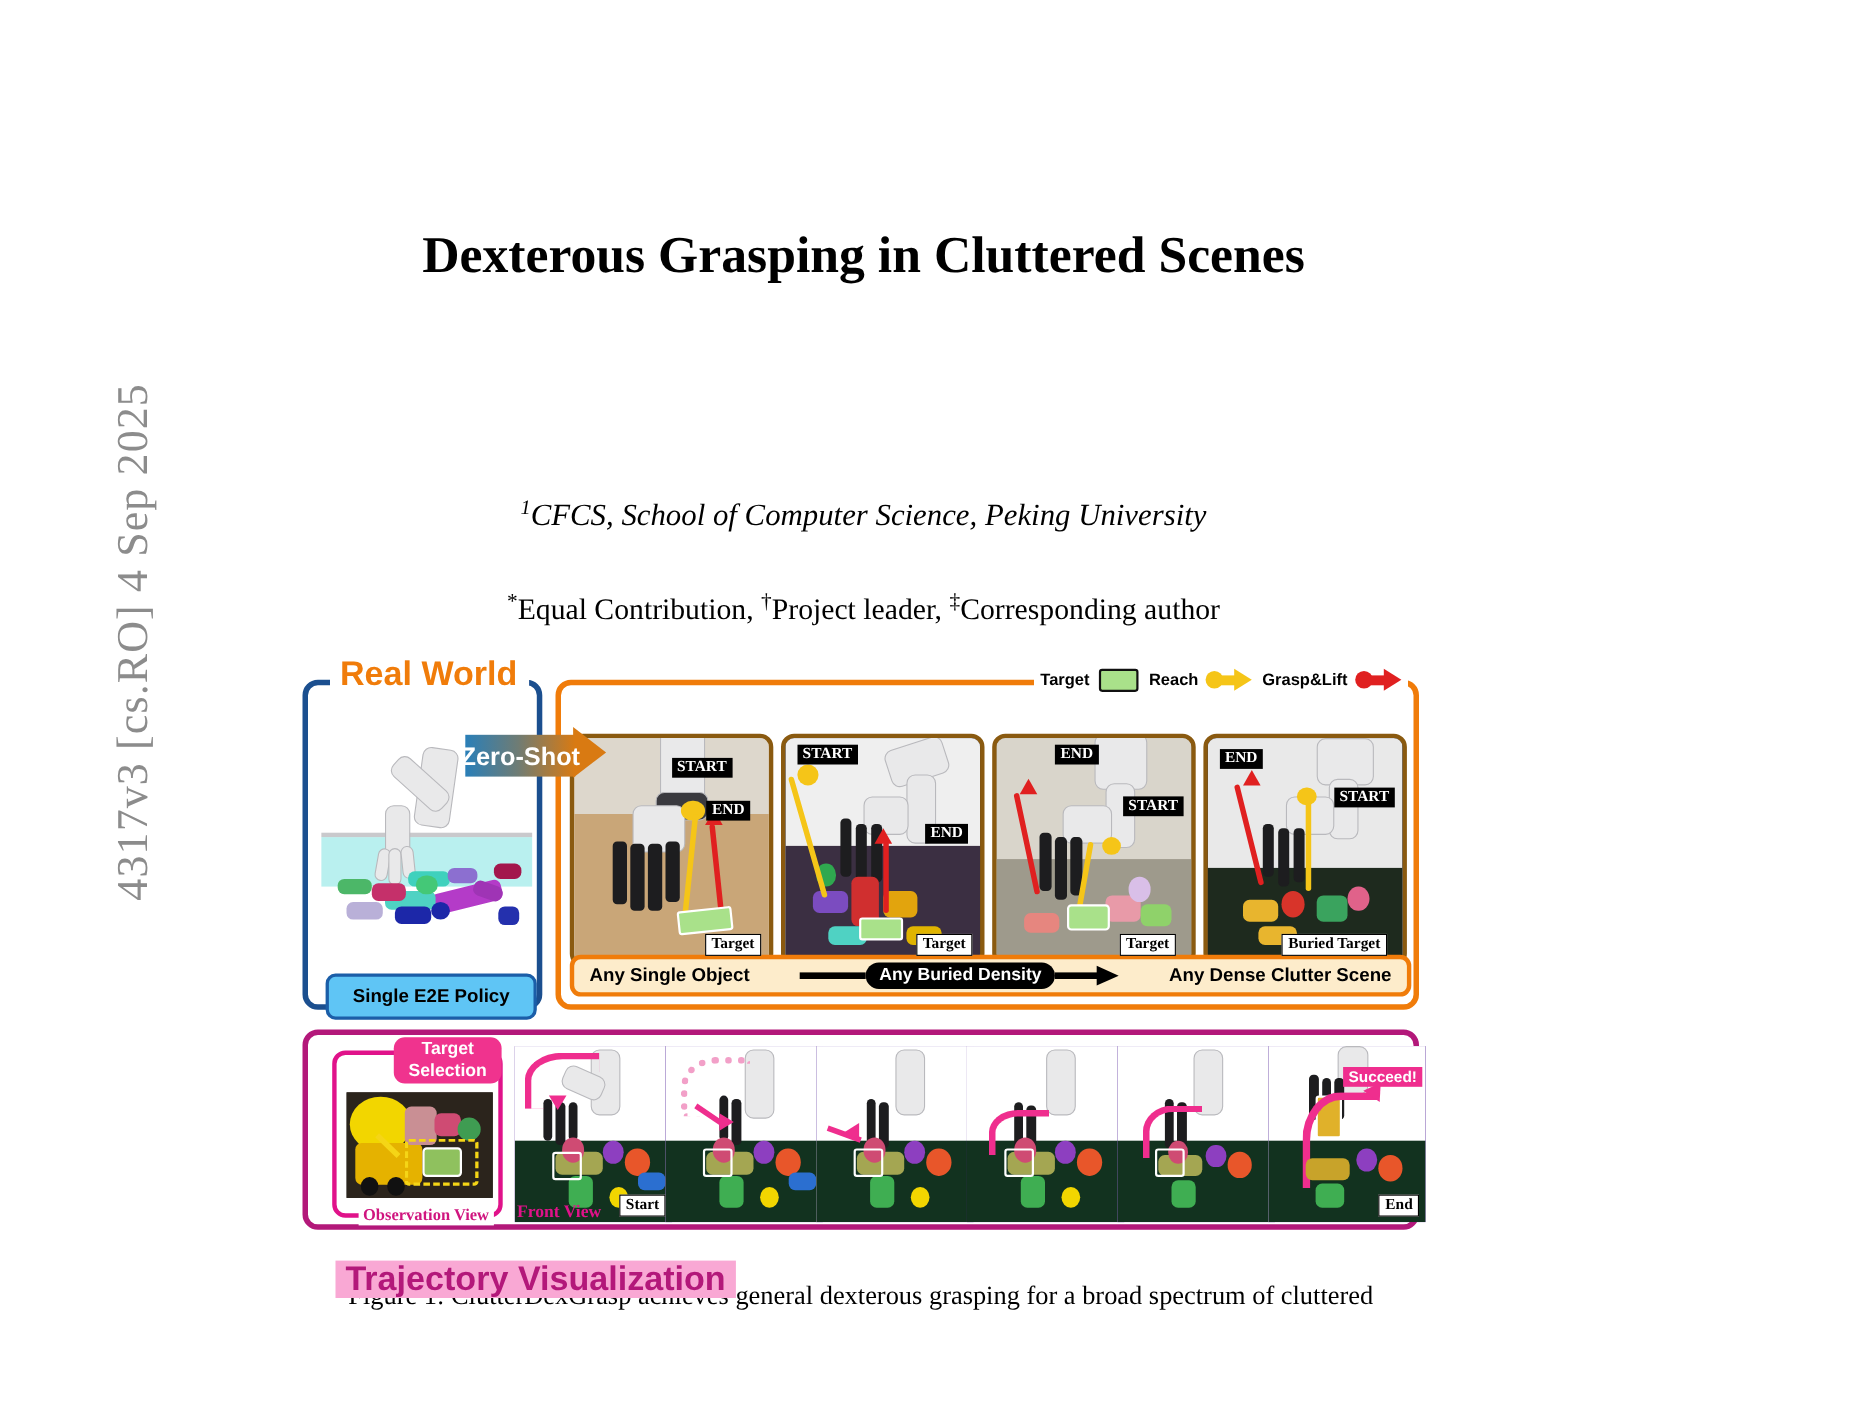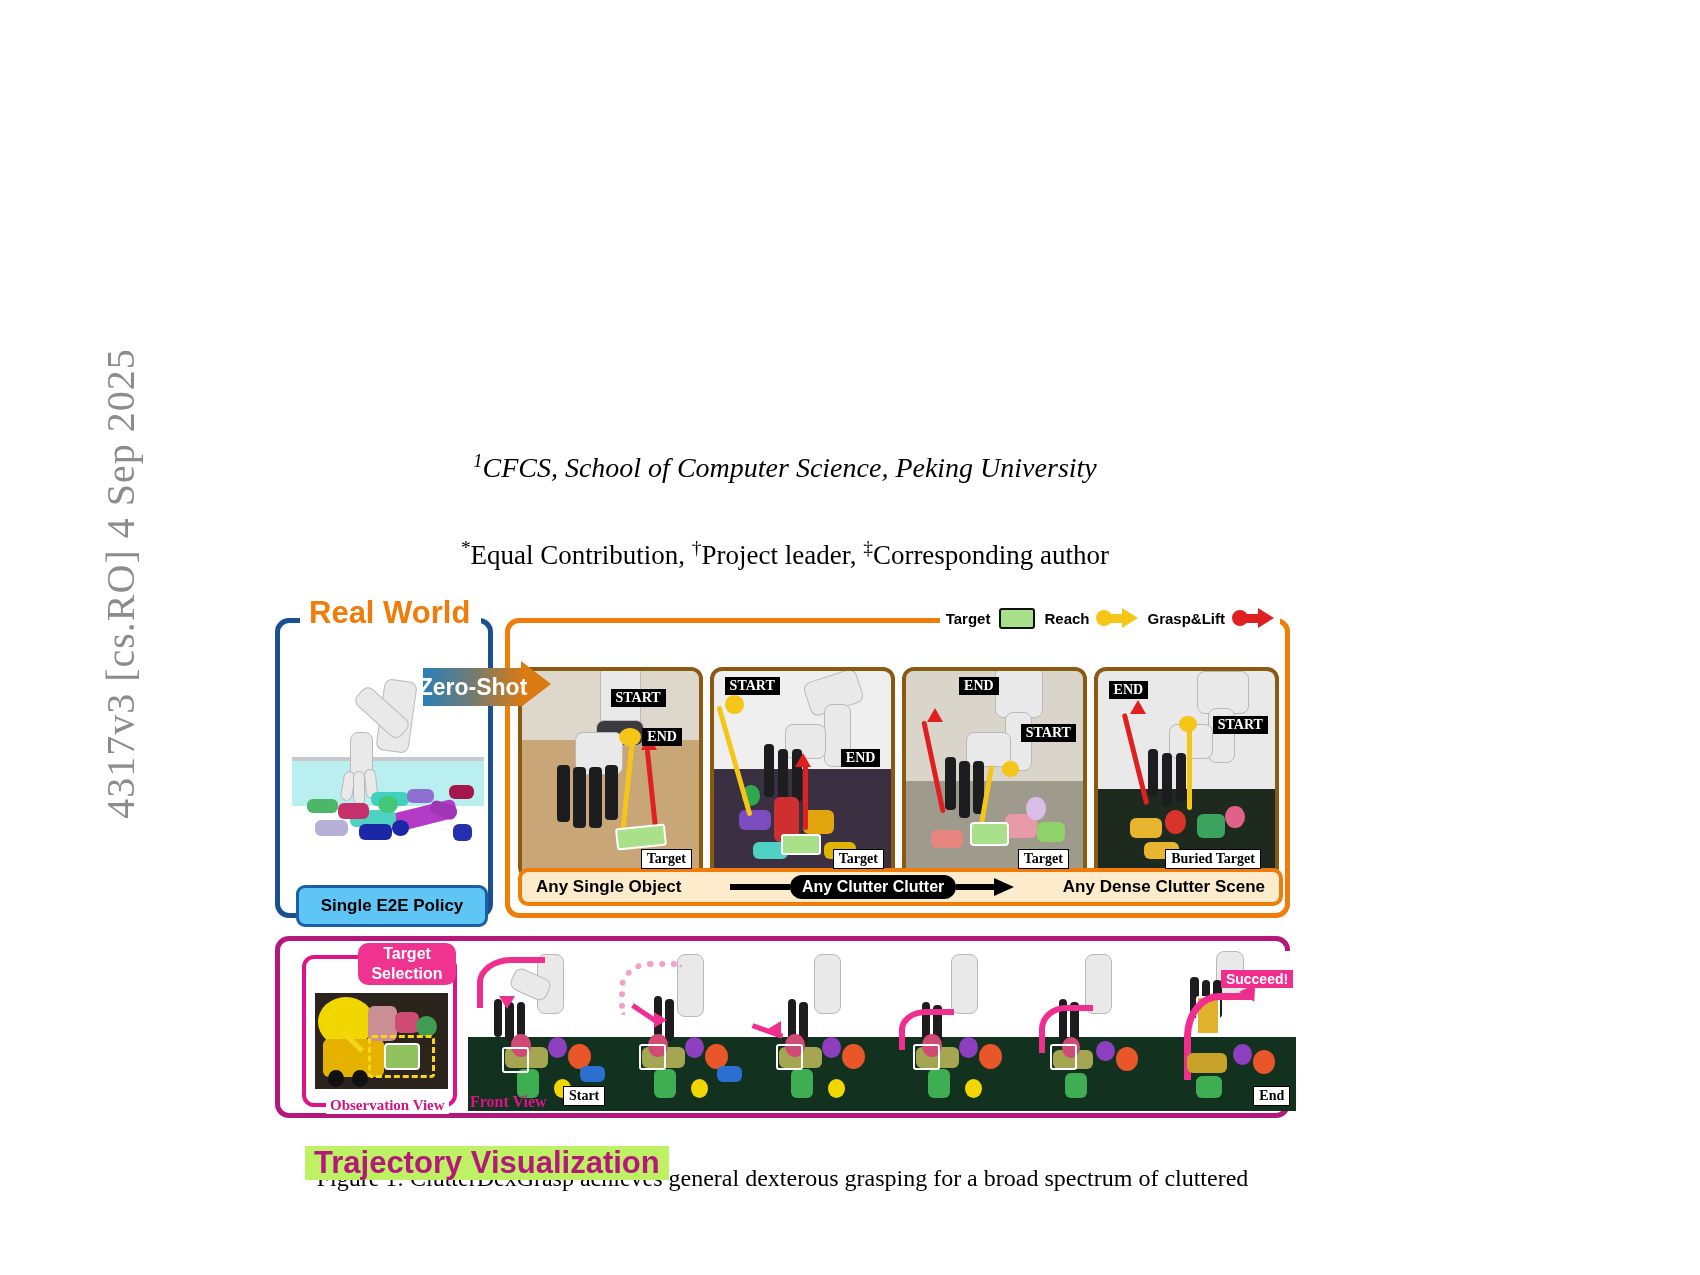--- a/index.html
+++ b/index.html
@@ -147,21 +147,21 @@
   #clutter-mid .arr .b{position:absolute;left:0;top:6px;width:42px;height:6px;background:#000;}
   #clutter-mid .arr .t{position:absolute;left:38px;top:0;width:0;height:0;
      border-top:9px solid transparent;border-bottom:9px solid transparent;border-left:20px solid #000;}
 
   
   #traj-panel{
     position:absolute;left:0;top:338px;width:1015px;height:182px;
     border:5px solid #b3187a;border-radius:14px;box-sizing:border-box;
   }
   #traj-label{
-    position:absolute;left:30px;bottom:-22px;background:#bef264;padding:0 9px;
+    position:absolute;left:30px;bottom:-22px;background:#f9a8d4;padding:0 9px;
     color:#b3187a;font-family:"Liberation Sans",sans-serif;font-weight:bold;
     font-size:31px;line-height:34px;white-space:nowrap;z-index:8;
   }
   #obs-box{
     position:absolute;left:22px;top:14px;width:155px;height:152px;
     border:4px solid #e0128a;border-radius:12px;box-sizing:border-box;background:#fff;
   }
   #target-sel{
     position:absolute;left:52px;top:-16px;width:98px;height:42px;
     background:#f0338e;border-radius:10px;color:#fff;z-index:9;
@@ -198,20 +198,21 @@
     position:absolute;left:275px;top:1163px;width:1015px;text-align:center;
     font-size:24px;color:#000;line-height:1.3;
   }
 </style>
 </head>
 <body>
 
 <div id="arxiv-stamp">4317v3  [cs.RO]  4 Sep 2025</div>
 
 <div id="title">
+  <div>Dexterous Grasping in Cluttered Scenes</div>
 </div>
 
 <div id="authors">
 </div>
 
 <div id="affils">
   <div><sup>1</sup><span>CFCS, School of Computer Science, Peking University</span></div>
 </div>
 
 <div id="contrib">
@@ -357,21 +358,21 @@
         </div>
         <div class="tagbox" style="left:6%;top:5%;">END</div>
         <div class="tagbox" style="right:4%;top:22%;">START</div>
         <div class="tagbox light" style="right:8%;bottom:3%;">Buried Target</div>
       </div>
 
       <div id="clutter-bar">
         <span>Any Single Object</span>
         <div id="clutter-mid">
           <div class="line"></div>
-          <div class="pill">Any Clutter Clutter</div>
+          <div class="pill">Any Buried Density</div>
           <div class="arr">
               <div class="b"></div>
               <div class="t"></div>
             </div>
         </div>
         <span>Any Dense Clutter Scene</span>
       </div>
     </div>
 
     <div id="real-label">Real World</div>

